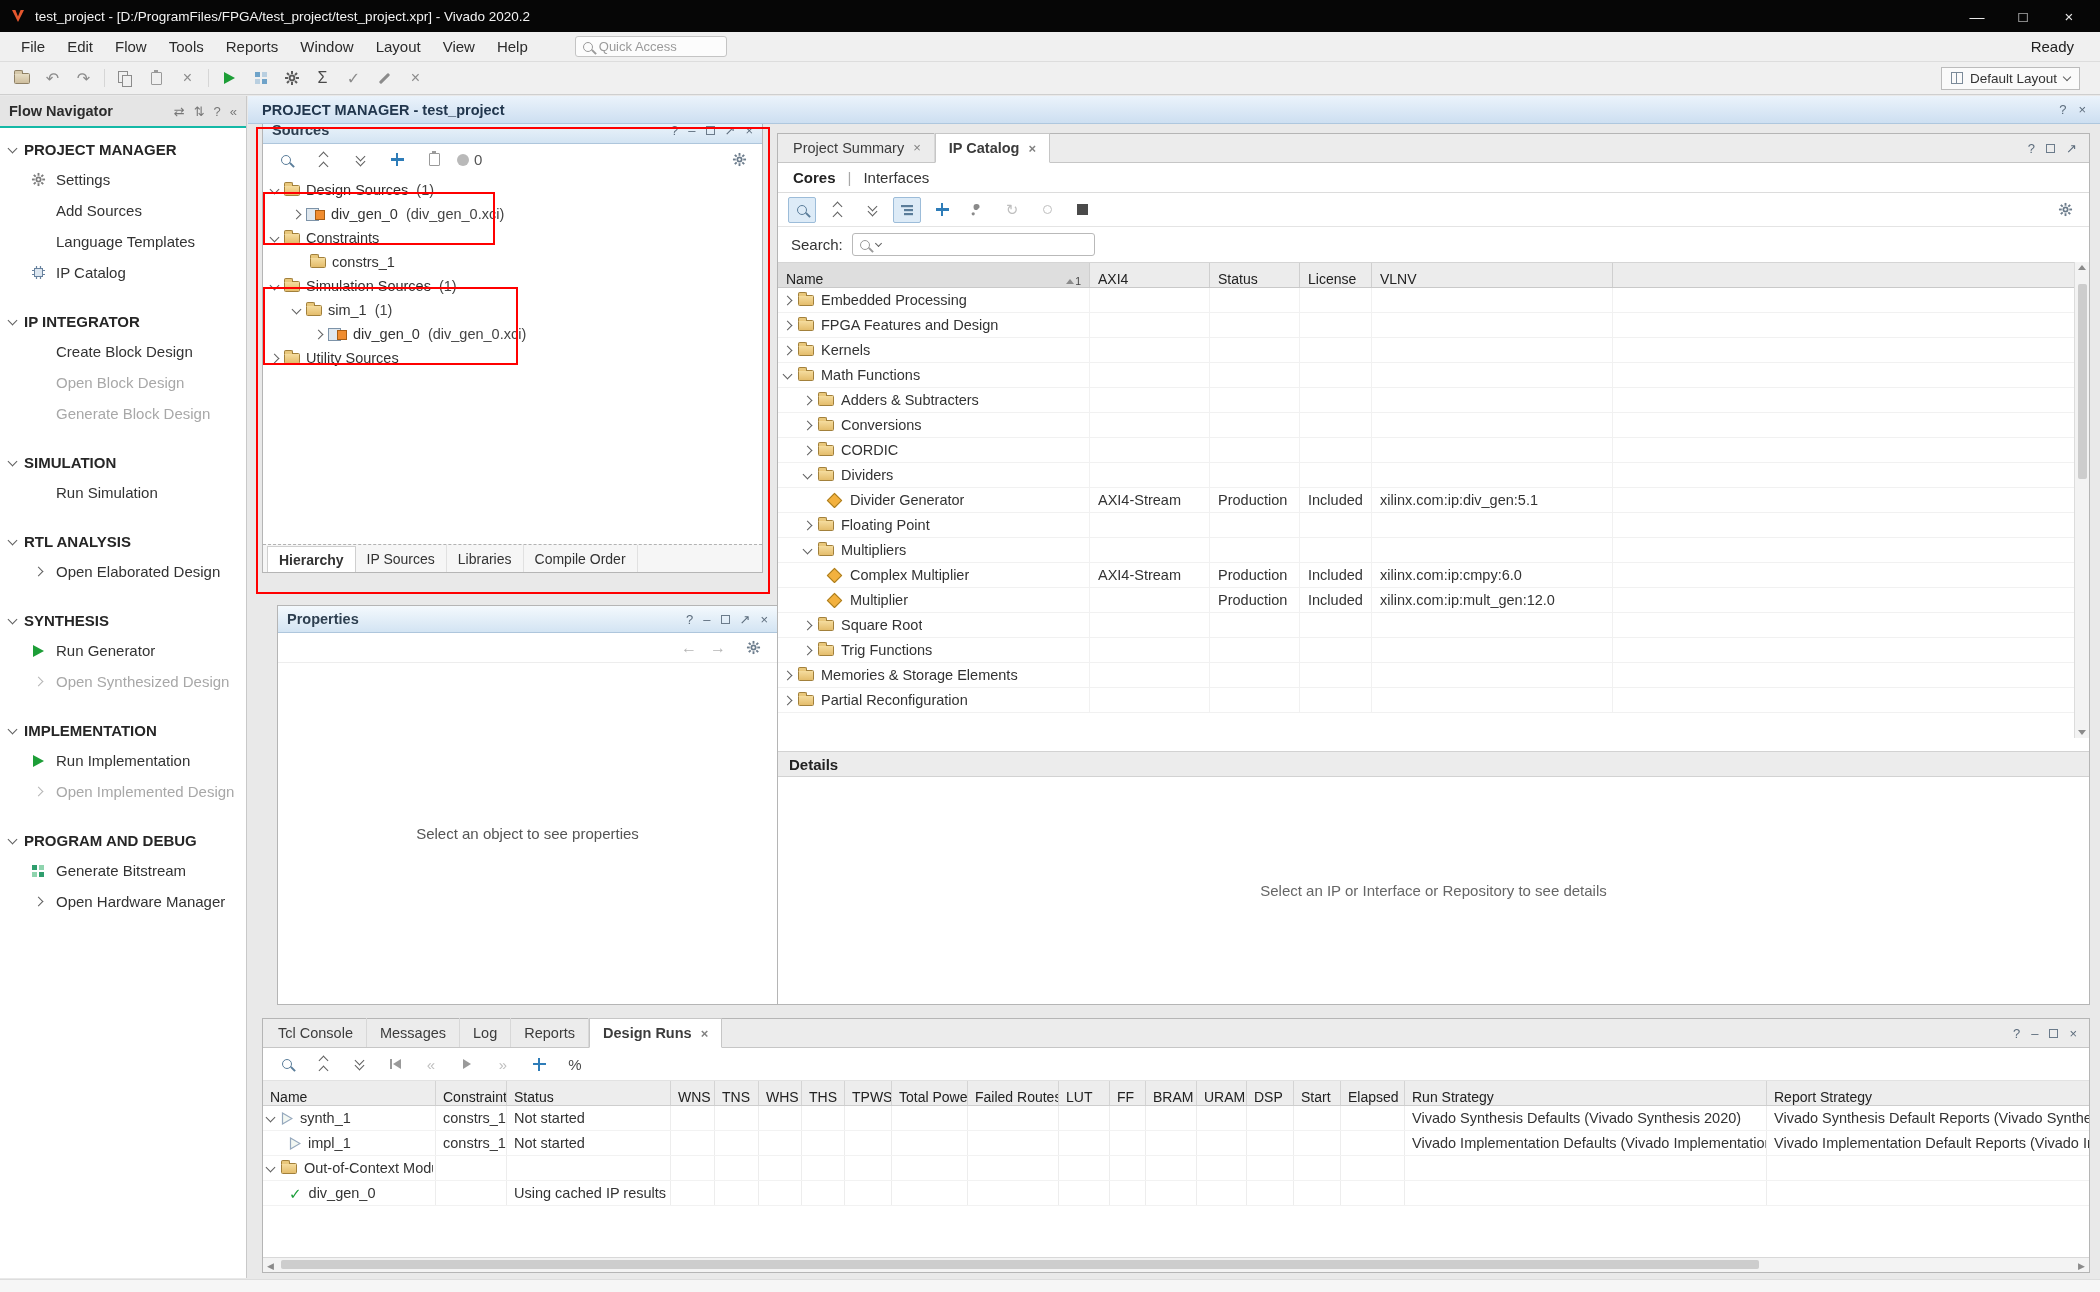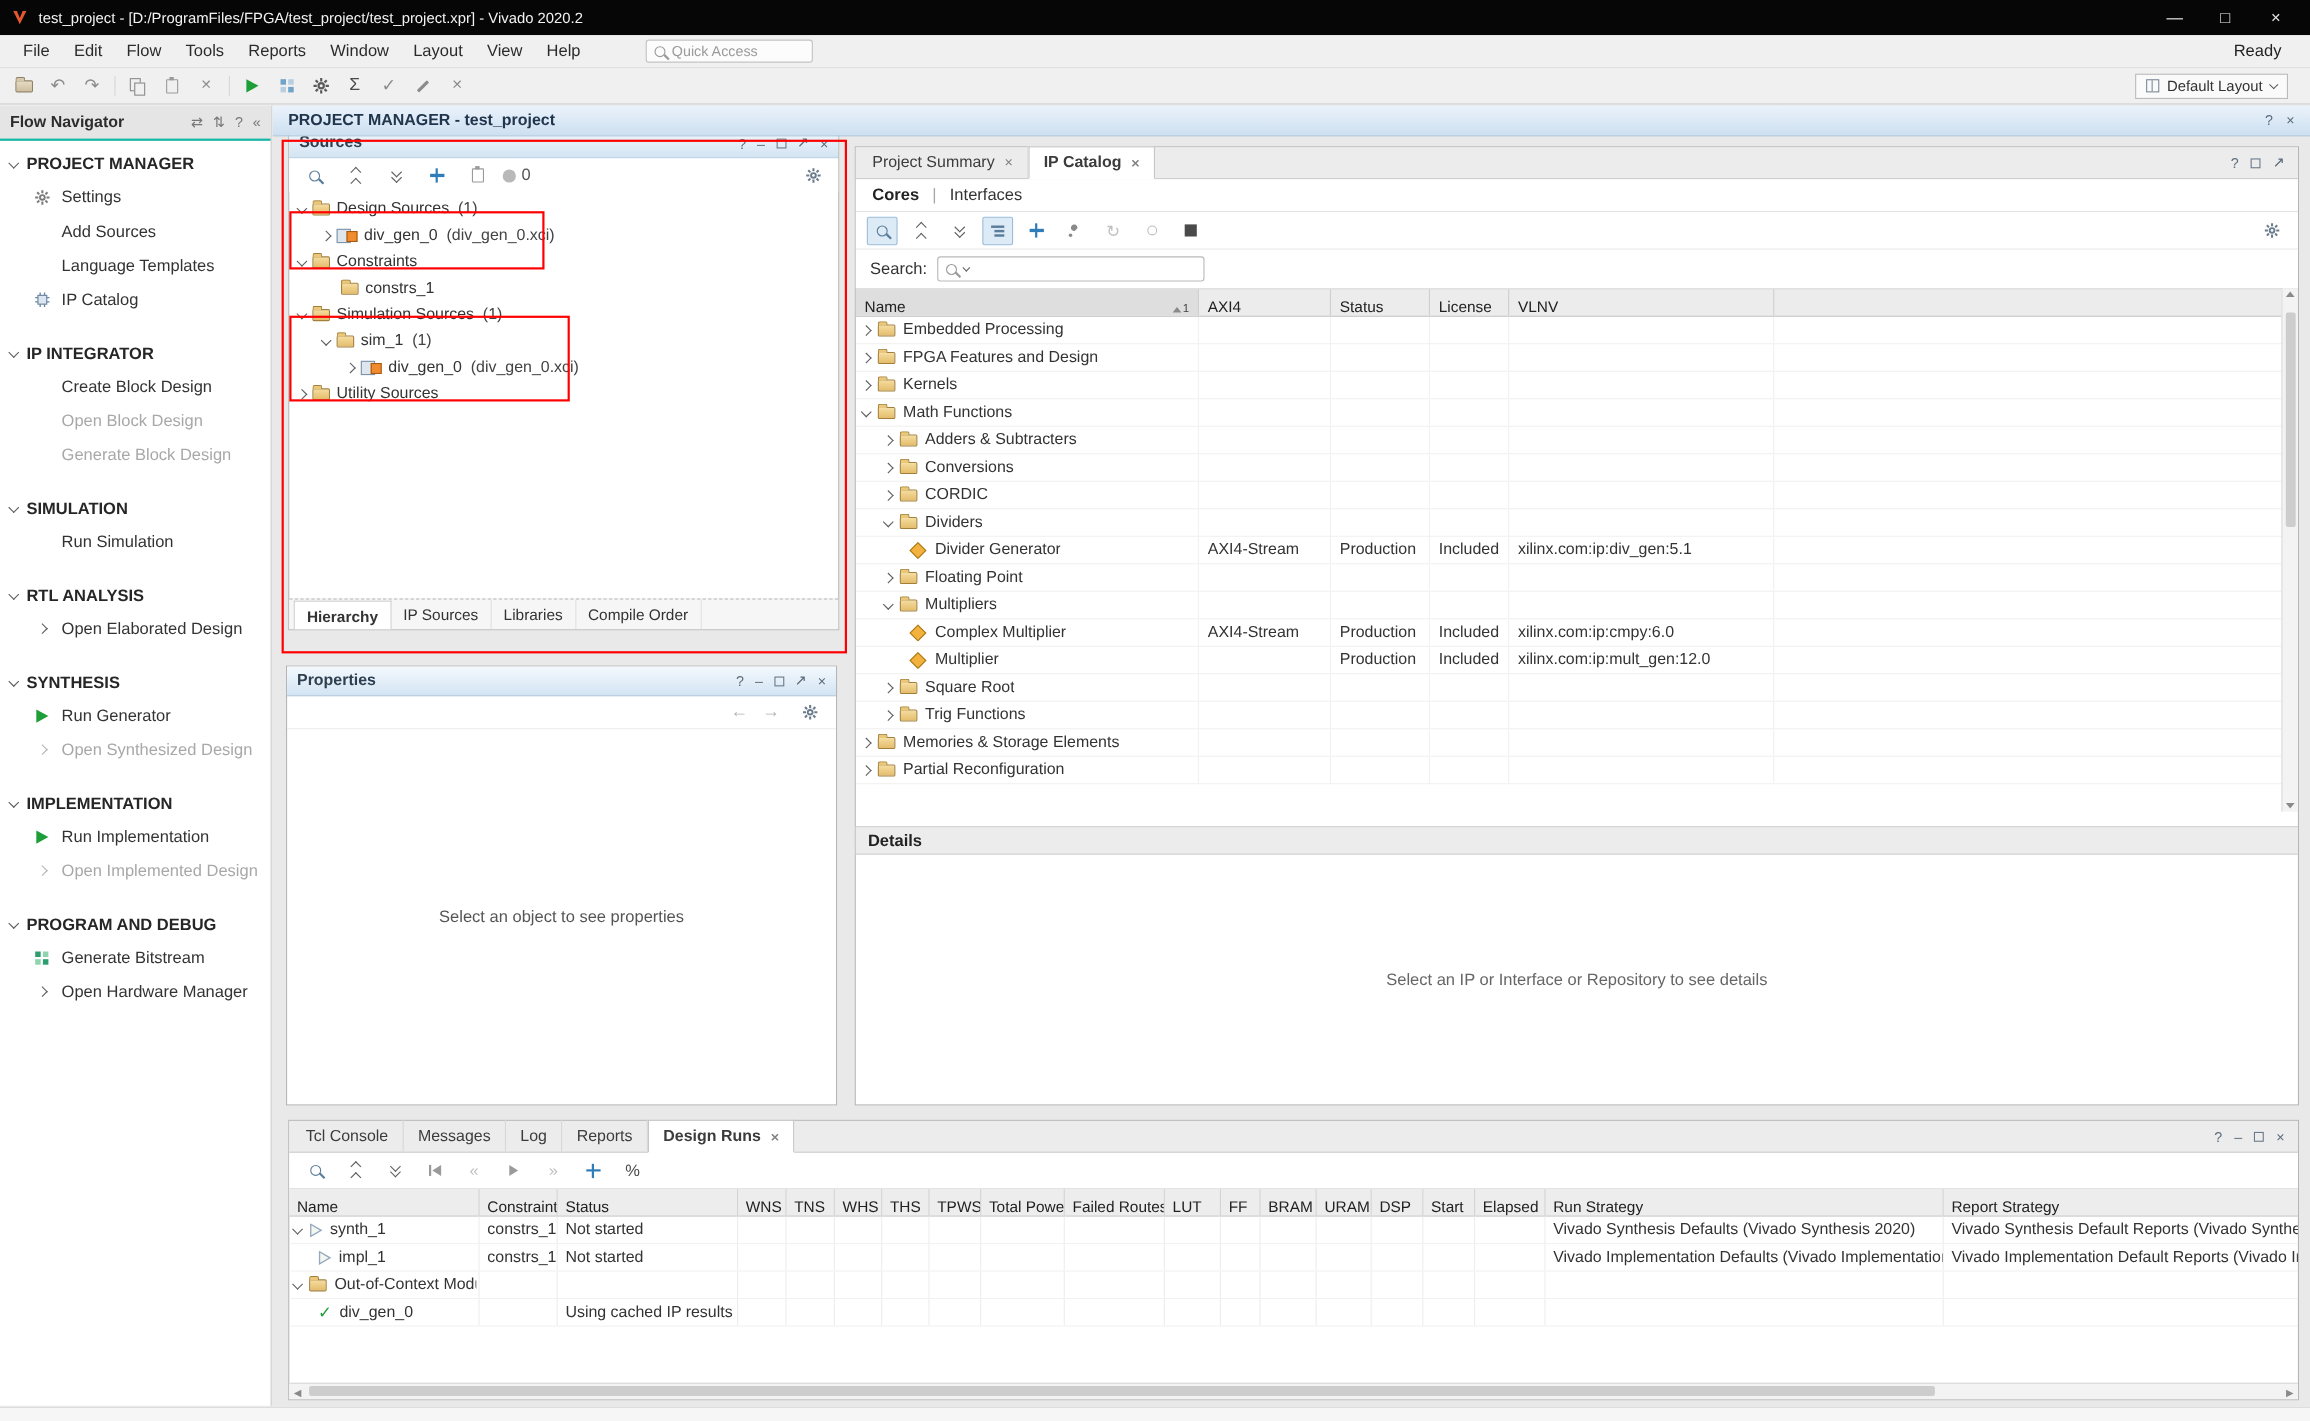--- a/index.html
+++ b/index.html
@@ -8,21 +8,21 @@
 
 
 .titlebar{position:absolute;left:0;top:0;width:2100px;height:32px;background:#060606;color:#f2f2f2;display:flex;align-items:center;gap:9px;padding:0 10px;z-index:5}
 .t-title{font-size:13.5px}
 .win-controls{margin-left:auto;display:flex;gap:4px}
 .wbtn{width:42px;height:26px;display:flex;align-items:center;justify-content:center;font-size:15px;color:#e8e8e8}
 
 
 .menubar{position:absolute;top:32px;left:0;width:2100px;height:30px;background:#f0f0f0;border-bottom:1px solid #ddd;display:flex;align-items:center;padding:0 10px;z-index:5}
 .menu-item{padding:4px 11px;color:#2b2b2b}
-.quick{margin-left:48px;width:152px;height:21px;border:1px solid #c4c4c4;border-radius:3px;background:#fcfcfc;display:flex;align-items:center;gap:6px;padding:0 7px;color:#9a9a9a;font-size:13px}
+.quick{margin-left:36px;width:152px;height:21px;border:1px solid #c4c4c4;border-radius:3px;background:#fcfcfc;display:flex;align-items:center;gap:6px;padding:0 7px;color:#9a9a9a;font-size:13px}
 .m-ready{margin-left:auto;margin-right:16px;color:#222}
 
 
 .toolbar{position:absolute;top:62px;left:0;width:2100px;height:33px;background:#f0f0f0;border-bottom:1px solid #cfcfcf;display:flex;align-items:center;gap:4px;padding:0 8px;z-index:5}
 .tbtn{width:27px;height:25px;display:flex;align-items:center;justify-content:center;color:#8b8b8b;font-size:16px}
 .tbtn.dark{color:#4a4a4a}
 .tb-sep{width:1px;height:18px;background:#d6d6d6;margin:0 3px}
 .layout-box{margin-left:auto;margin-right:12px;height:23px;border:1px solid #bbb;background:#fafafa;display:flex;align-items:center;gap:7px;padding:0 9px;font-size:13.5px;color:#333}
 .gridglyph{width:12px;height:12px;border:1.5px solid #7b8a99;display:inline-block;position:relative}
 .gridglyph::before{content:"";position:absolute;left:4px;top:0;bottom:0;width:1.5px;background:#7b8a99}
@@ -87,21 +87,21 @@
 .src-tree{flex:1;padding-top:3px;overflow:hidden}
 .trow{height:24px;display:flex;align-items:center;gap:6px;white-space:nowrap;font-size:14.5px}
 .si0{padding-left:8px}.si1{padding-left:30px}.si2{padding-left:52px}
 .noexp{width:11px;flex:none}
 .sfx{color:#444;margin-left:2px}
 .src-tabs{height:28px;border-top:1px dashed #b3b3b3;background:#f6f6f6;display:flex;align-items:stretch;padding:0 4px;font-size:14px;flex:none}
 .stab{display:flex;align-items:center;padding:0 11px;color:#333;border-right:1px solid #e1e1e1}
 .stab.active{font-weight:bold;background:#fff;border:1px solid #cfcfcf;border-bottom:none;margin-top:1px}
 
 
-#properties{left:260px;top:605px;width:501px;height:400px}
+#properties{left:277px;top:605px;width:501px;height:400px}
 .prop-tb{height:30px;display:flex;align-items:center;justify-content:flex-end;gap:13px;padding:0 10px;border-bottom:1px solid #ededed;color:#b5b5b5;font-size:16px;flex:none}
 .prop-body{flex:1;display:flex;align-items:center;justify-content:center;color:#555}
 
 
 #workspace{left:777px;top:133px;width:1313px;height:872px}
 .tabbar{height:29px;background:#ececec;border-bottom:1px solid #c6c6c6;display:flex;align-items:flex-end;padding:0 2px;flex:none}
 .tab{height:29px;display:flex;align-items:center;gap:9px;padding:0 13px;color:#3c3c3c;border-right:1px solid #d8d8d8;font-size:14.5px}
 .tab.active{background:#fff;border:1px solid #c6c6c6;border-bottom:1px solid #fff;font-weight:bold;height:30px;margin-bottom:-1px}
 .tclose{color:#818181;font-size:13px}
 .tab-icons{margin-left:auto;display:flex;gap:11px;align-items:center;color:#5c6c7c;font-size:13px;padding:0 10px 6px 0}

